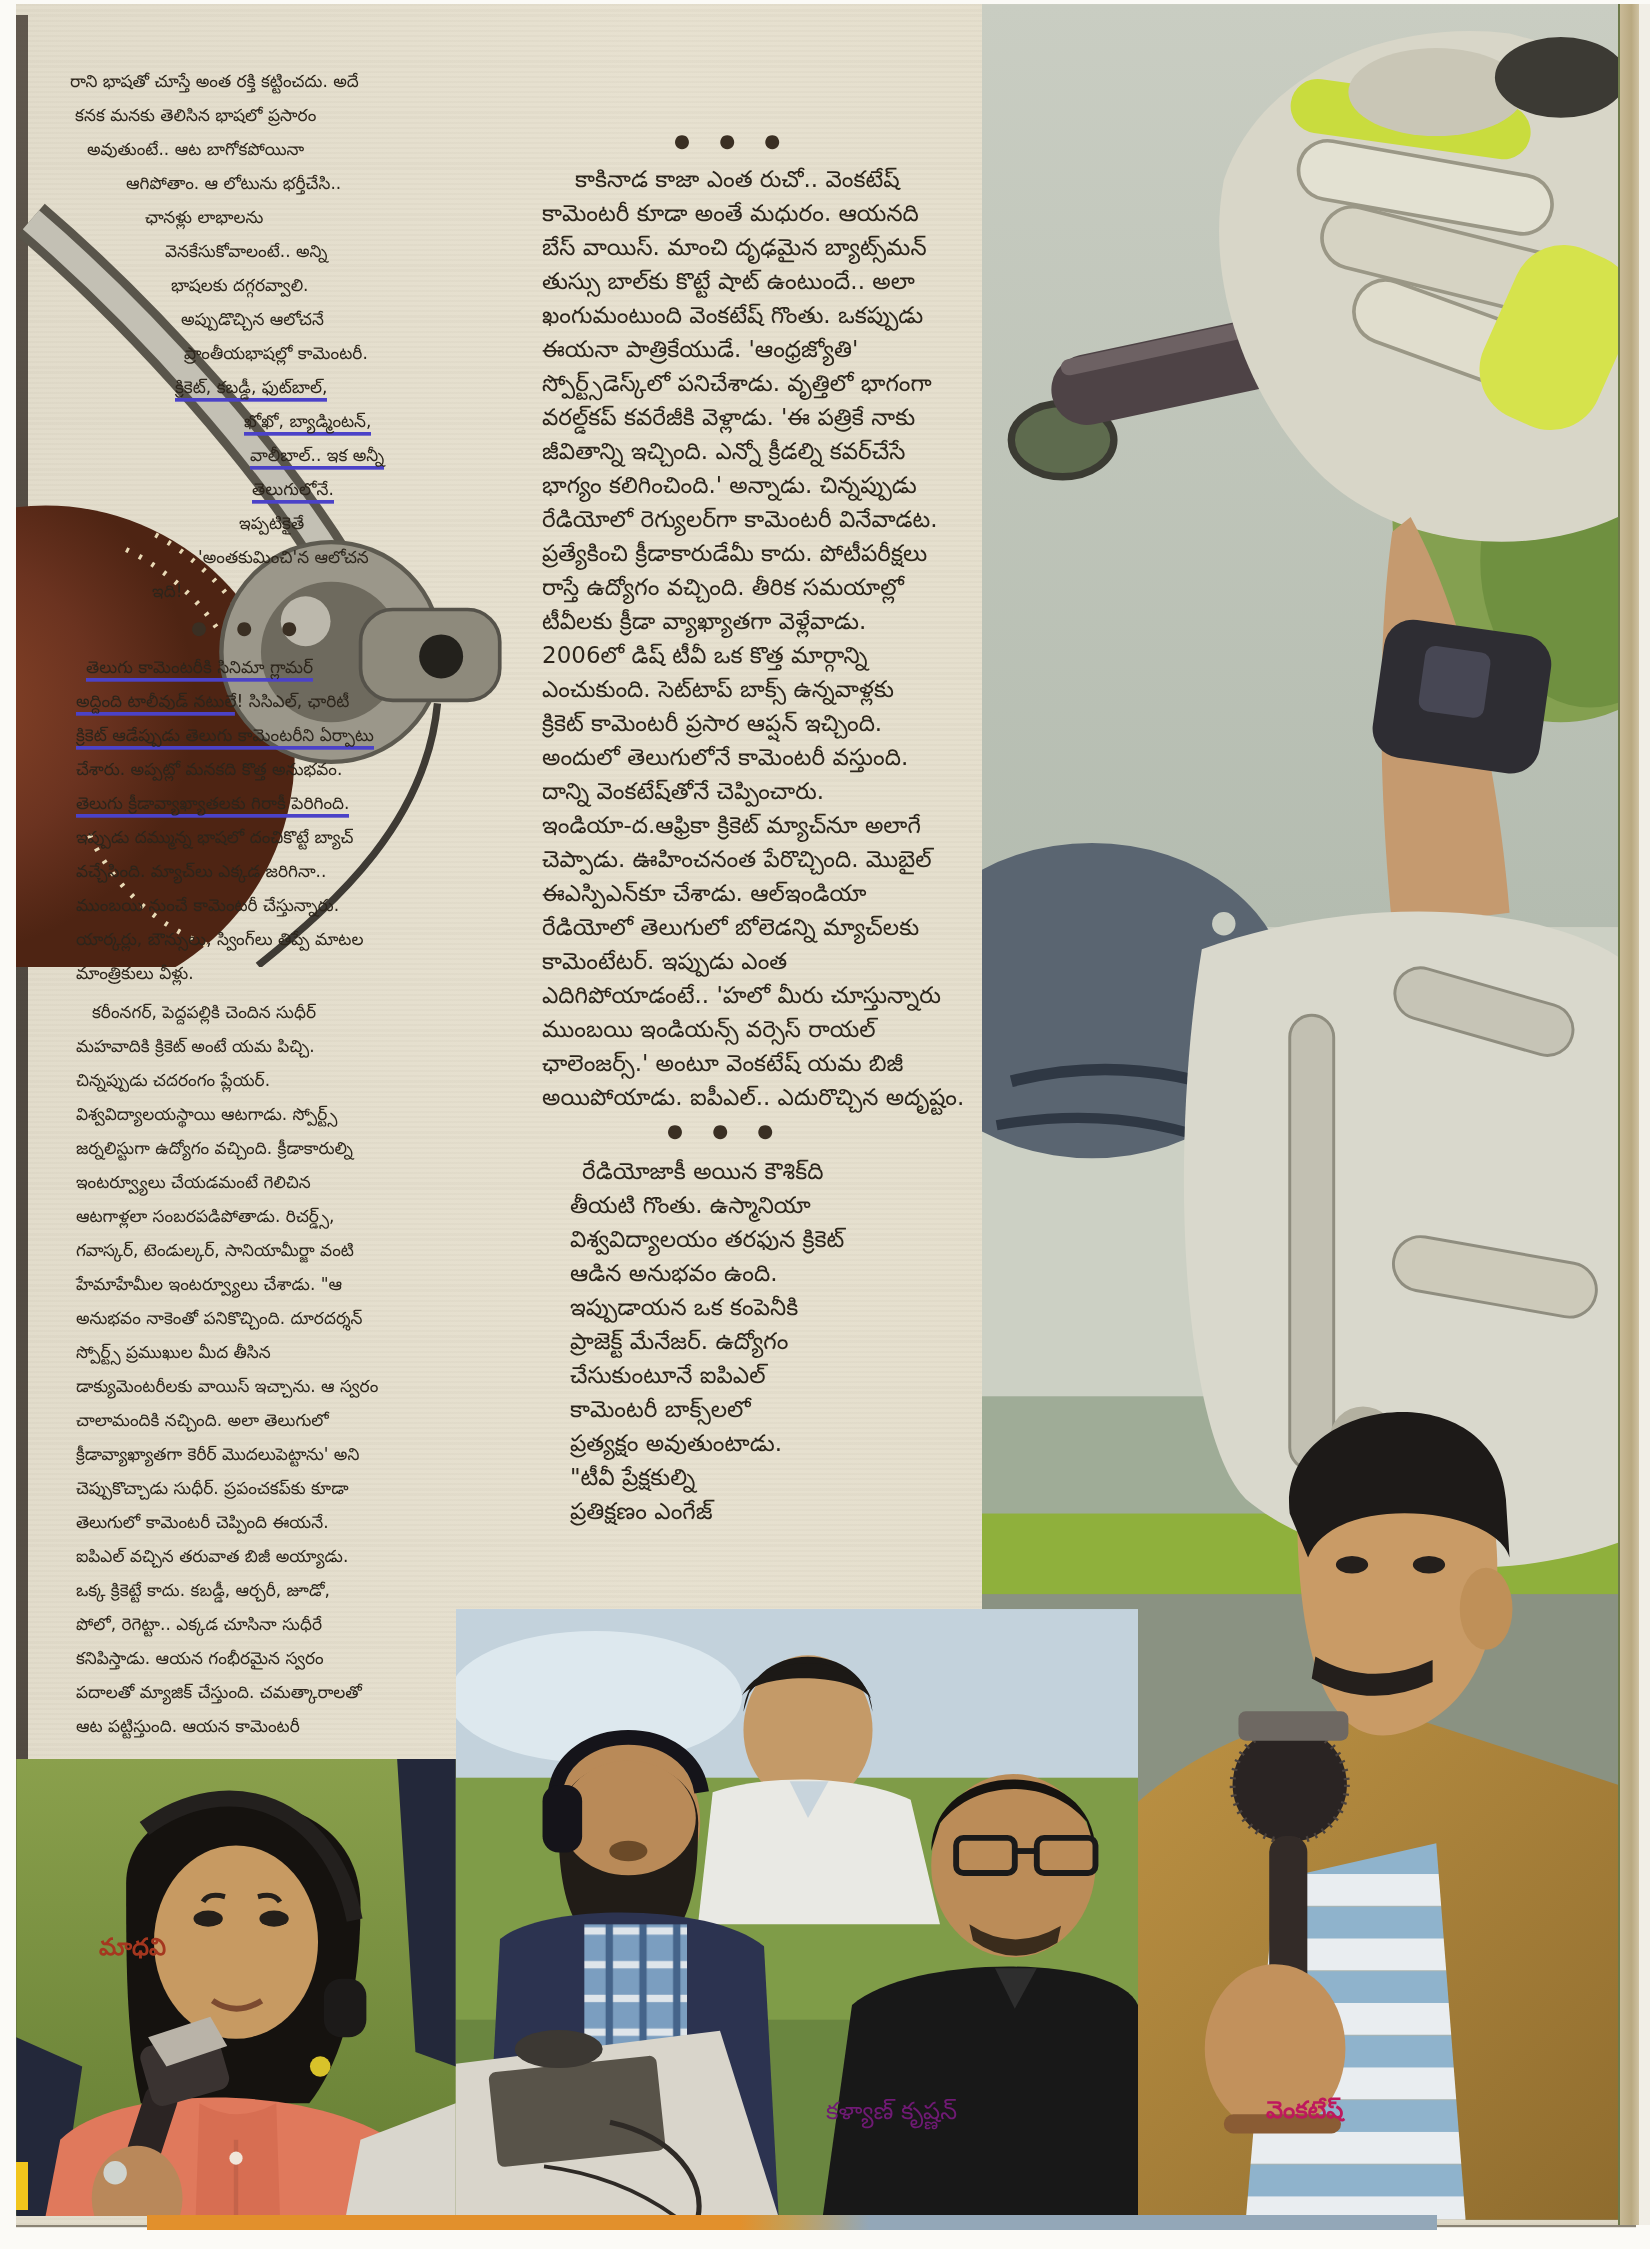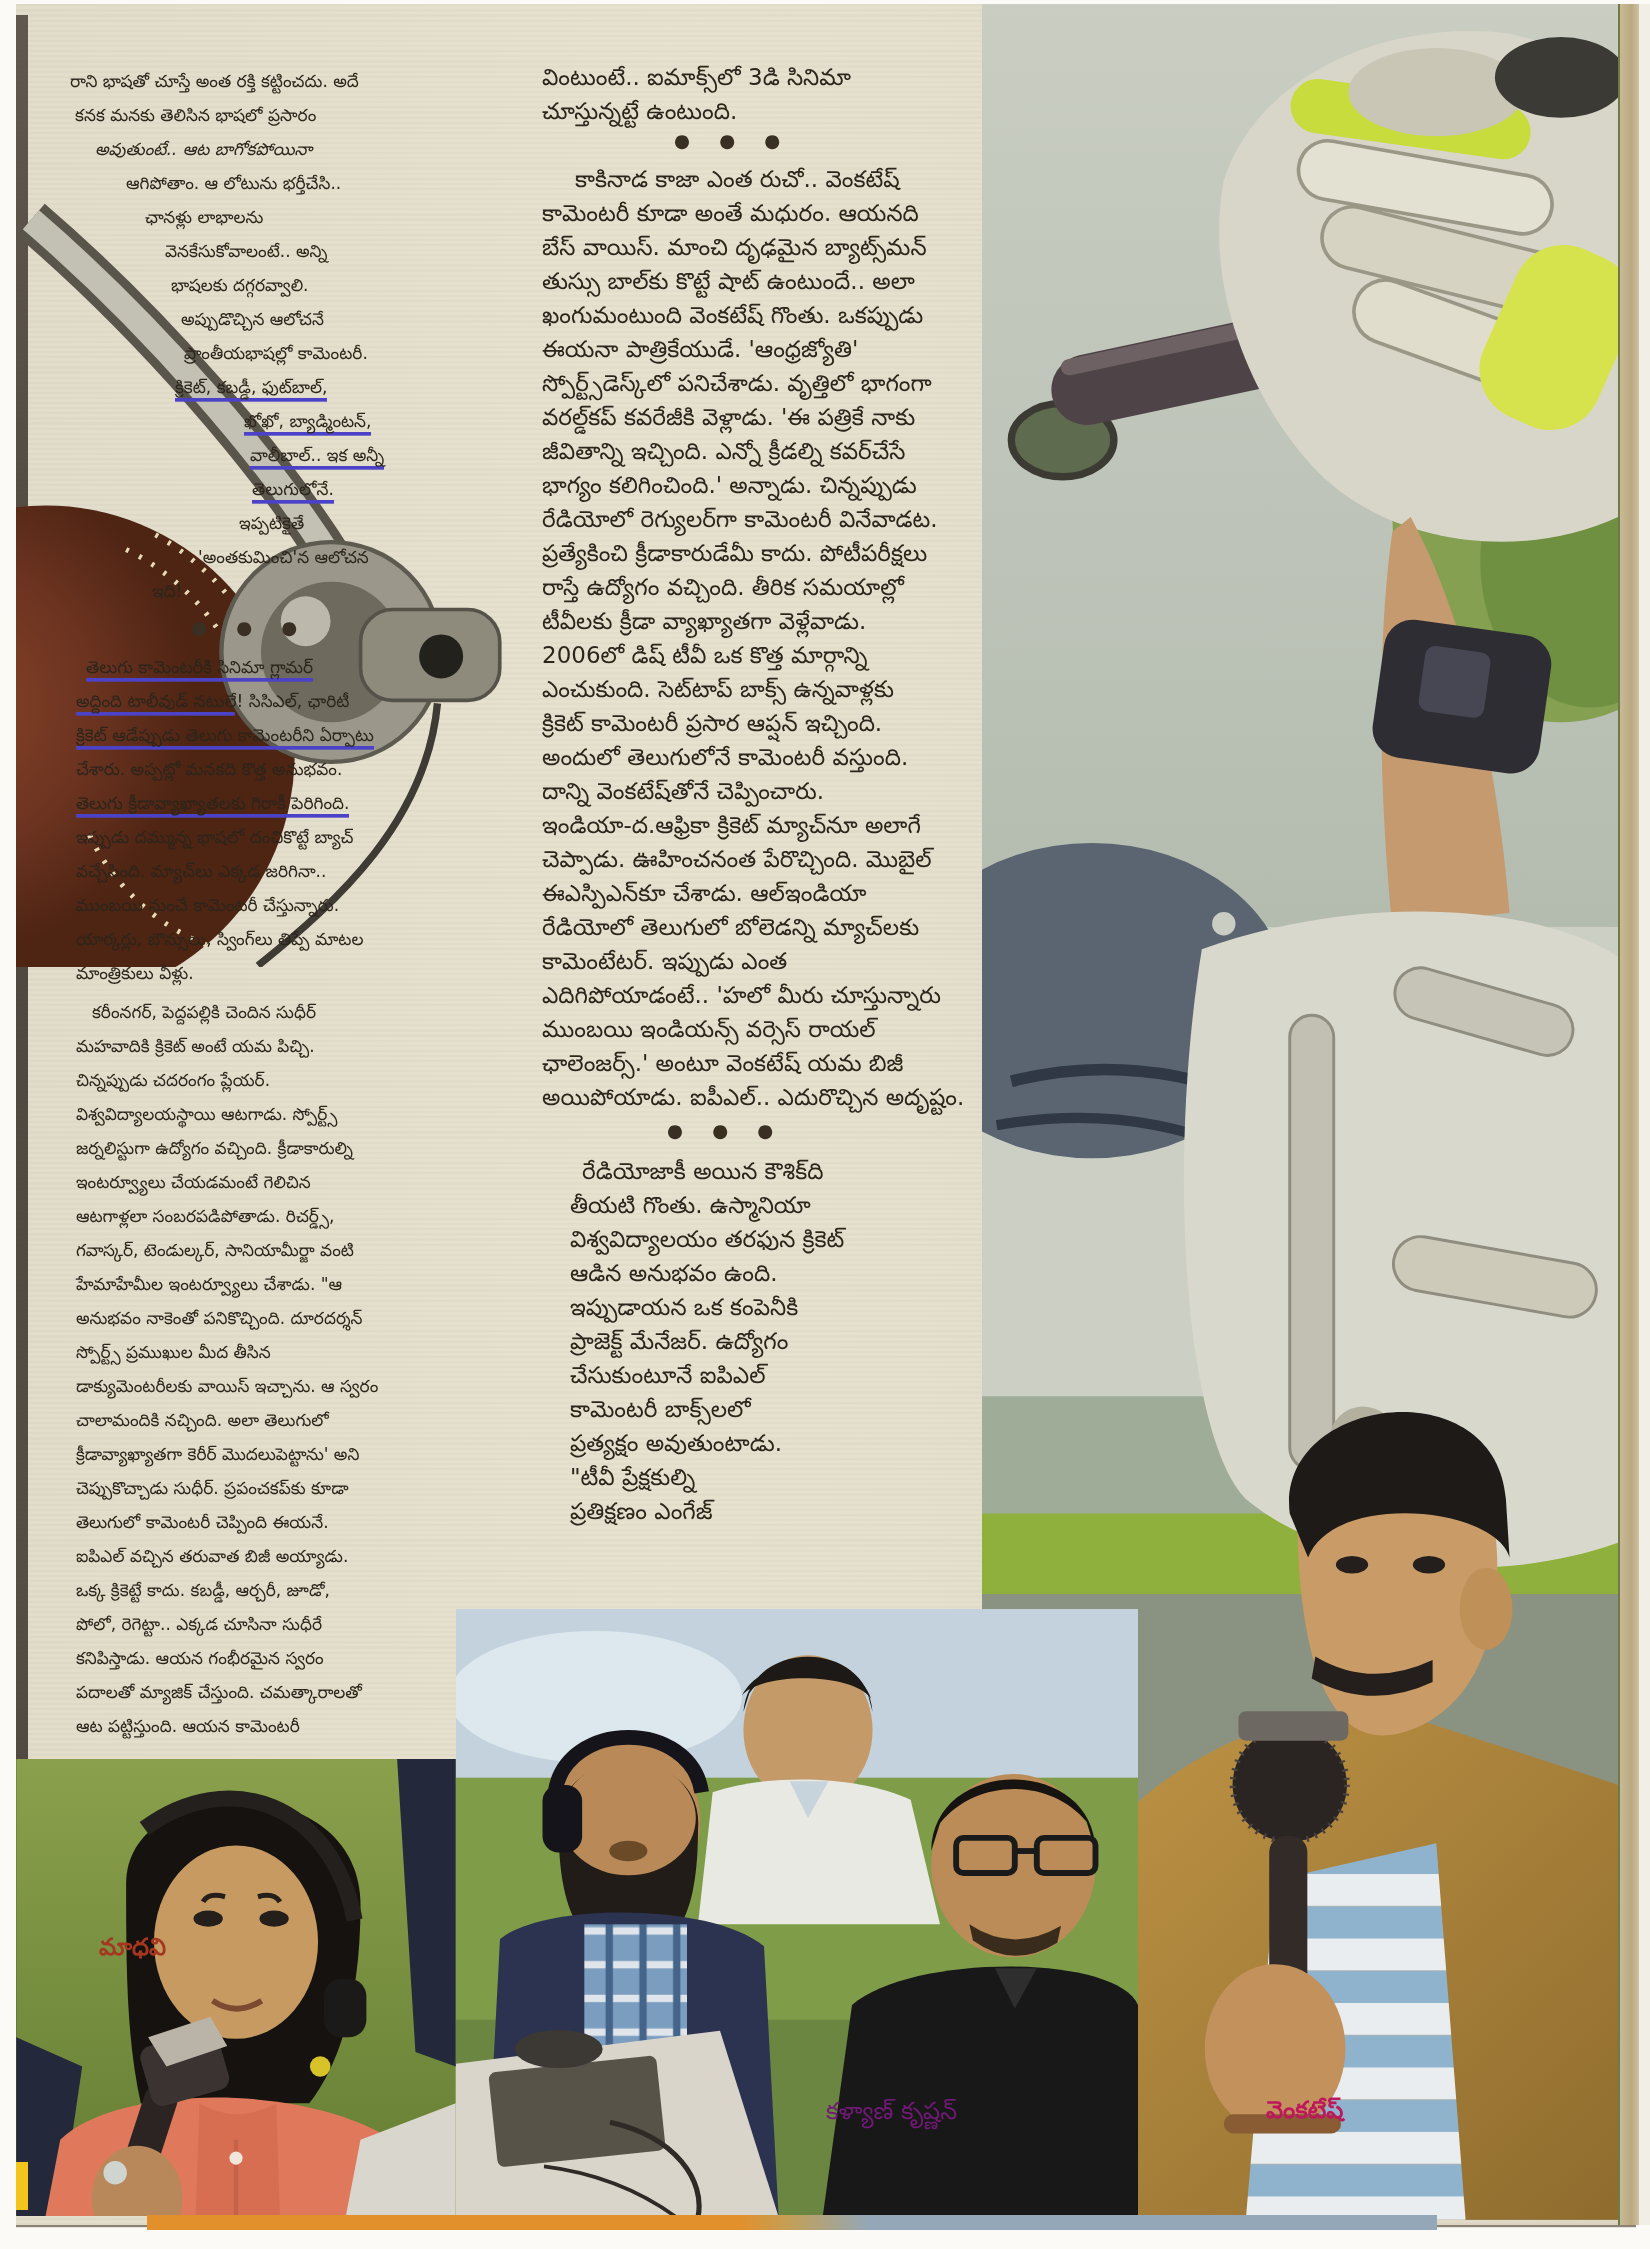--- a/index.html
+++ b/index.html
@@ -27,21 +27,21 @@
   #c2p1,#c2p2,#c2p3{left:542px;width:484px;}
   #c2p1{top:60px;} #c2p2{top:162px;text-align:center;} #c2p3{top:1154px;}
   #c2p1 .line,#c2p2 .line,#c2p3 .line{font-size:23px;line-height:34px;height:34px;}
   #c1p1 .line:nth-child(10),#c1p1 .line:nth-child(11),#c1p1 .line:nth-child(12),#c1p1 .line:nth-child(13),
   #c1p2 .line:nth-child(1),#c1p2 .line:nth-child(3),#c1p2 .line:nth-child(5){
       background:linear-gradient(#4b42c8,#4b42c8) no-repeat 0 94%/100% 3.7px;}
   #c1p2 .line:nth-child(2){background:linear-gradient(#4b42c8,#4b42c8) no-repeat 0 94%/58% 3.7px;}
 
   
   #c1p1 .line:nth-child(1){margin-left:0px;}   #c1p1 .line:nth-child(2){margin-left:5.1px;}
-  #c1p1 .line:nth-child(3){margin-left:25px;font-style:italic;}  #c1p1 .line:nth-child(4){margin-left:56px;}
+  #c1p1 .line:nth-child(3){margin-left:17px;}  #c1p1 .line:nth-child(4){margin-left:56px;}
   #c1p1 .line:nth-child(5){margin-left:75px;} #c1p1 .line:nth-child(6){margin-left:95px;}
   #c1p1 .line:nth-child(7){margin-left:101px;} #c1p1 .line:nth-child(8){margin-left:111px;}
   #c1p1 .line:nth-child(9){margin-left:114px;} #c1p1 .line:nth-child(10){margin-left:105px;}
   #c1p1 .line:nth-child(11){margin-left:174px;}#c1p1 .line:nth-child(12){margin-left:180px;}
   #c1p1 .line:nth-child(13){margin-left:182px;}#c1p1 .line:nth-child(14){margin-left:169px;}
   #c1p1 .line:nth-child(15){margin-left:128px;}#c1p1 .line:nth-child(16){margin-left:82px;}
   #c1p2 .line{margin-left:5.9px;}  #c1p2 .line:nth-child(1){margin-left:16px;}
   #c1p3 .line{margin-left:5.9px;}  #c1p3 .line:nth-child(1){margin-left:22px;}
   #c2p2 .line:nth-child(1){margin-left:33px;}
   #c2p3 .line{margin-left:28px;} #c2p3 .line:nth-child(1){margin-left:40px;}
@@ -303,24 +303,20 @@
       <div class="line">చెప్పుకొచ్చాడు సుధీర్. ప్రపంచకప్‌కు కూడా</div>
       <div class="line">తెలుగులో కామెంటరీ చెప్పింది ఈయనే.</div>
       <div class="line">ఐపిఎల్ వచ్చిన తరువాత బిజీ అయ్యాడు.</div>
       <div class="line">ఒక్క క్రికెట్టే కాదు. కబడ్డీ, ఆర్చరీ, జూడో,</div>
       <div class="line">పోలో, రెగెట్టా.. ఎక్కడ చూసినా సుధీరే</div>
       <div class="line">కనిపిస్తాడు. ఆయన గంభీరమైన స్వరం</div>
       <div class="line">పదాలతో మ్యాజిక్ చేస్తుంది. చమత్కారాలతో</div>
       <div class="line">ఆట పట్టిస్తుంది. ఆయన కామెంటరీ</div>
     </div>
 
-  <div class="col" id="c2p1">
-      <div class="line">వింటుంటే.. ఐమాక్స్‌లో 3డి సినిమా</div>
-      <div class="line">చూస్తున్నట్టే ఉంటుంది.</div>
-    </div>
   <div class="dots" id="c2-dots1">●  ●  ●</div>
   <div class="col" id="c2p2">
       <div class="line">కాకినాడ కాజా ఎంత రుచో.. వెంకటేష్</div>
       <div class="line">కామెంటరీ కూడా అంతే మధురం. ఆయనది</div>
       <div class="line">బేస్ వాయిస్. మాంచి దృఢమైన బ్యాట్స్‌మన్</div>
       <div class="line">తుస్సు బాల్‌కు కొట్టే షాట్ ఉంటుందే.. అలా</div>
       <div class="line">ఖంగుమంటుంది వెంకటేష్ గొంతు. ఒకప్పుడు</div>
       <div class="line">ఈయనా పాత్రికేయుడే. 'ఆంధ్రజ్యోతి'</div>
       <div class="line">స్పోర్ట్స్‌డెస్క్‌లో పనిచేశాడు. వృత్తిలో భాగంగా</div>
       <div class="line">వరల్డ్‌కప్ కవరేజీకి వెళ్లాడు. 'ఈ పత్రికే నాకు</div>

